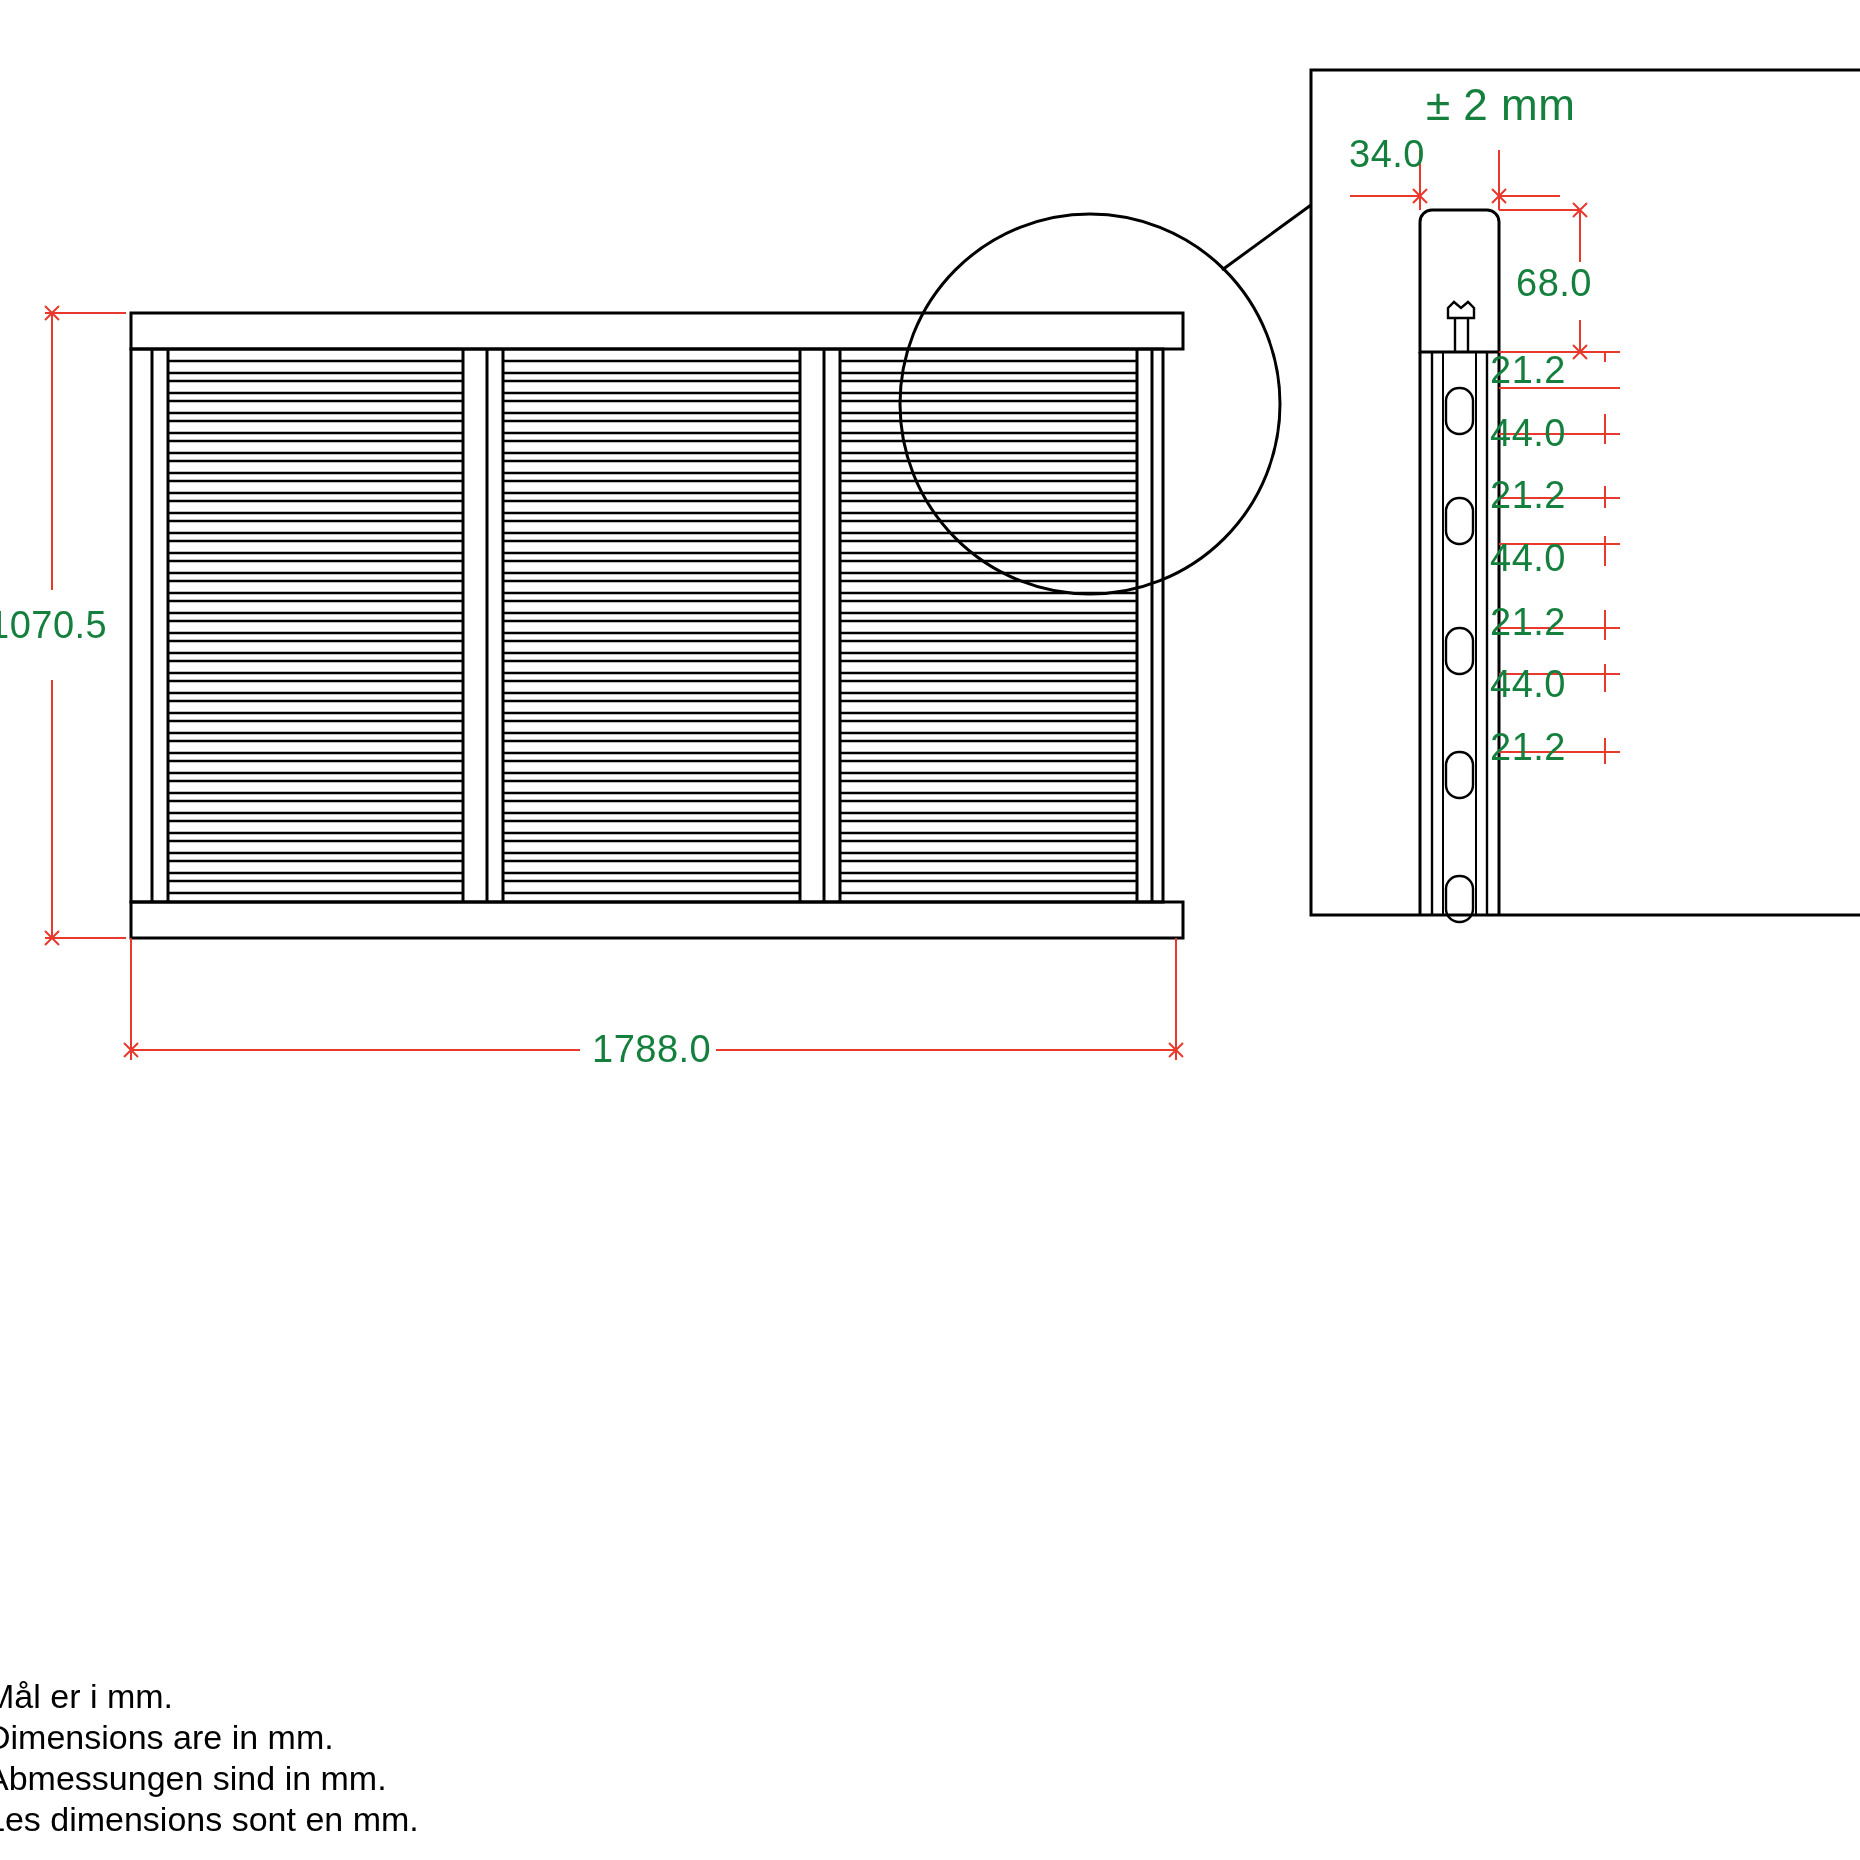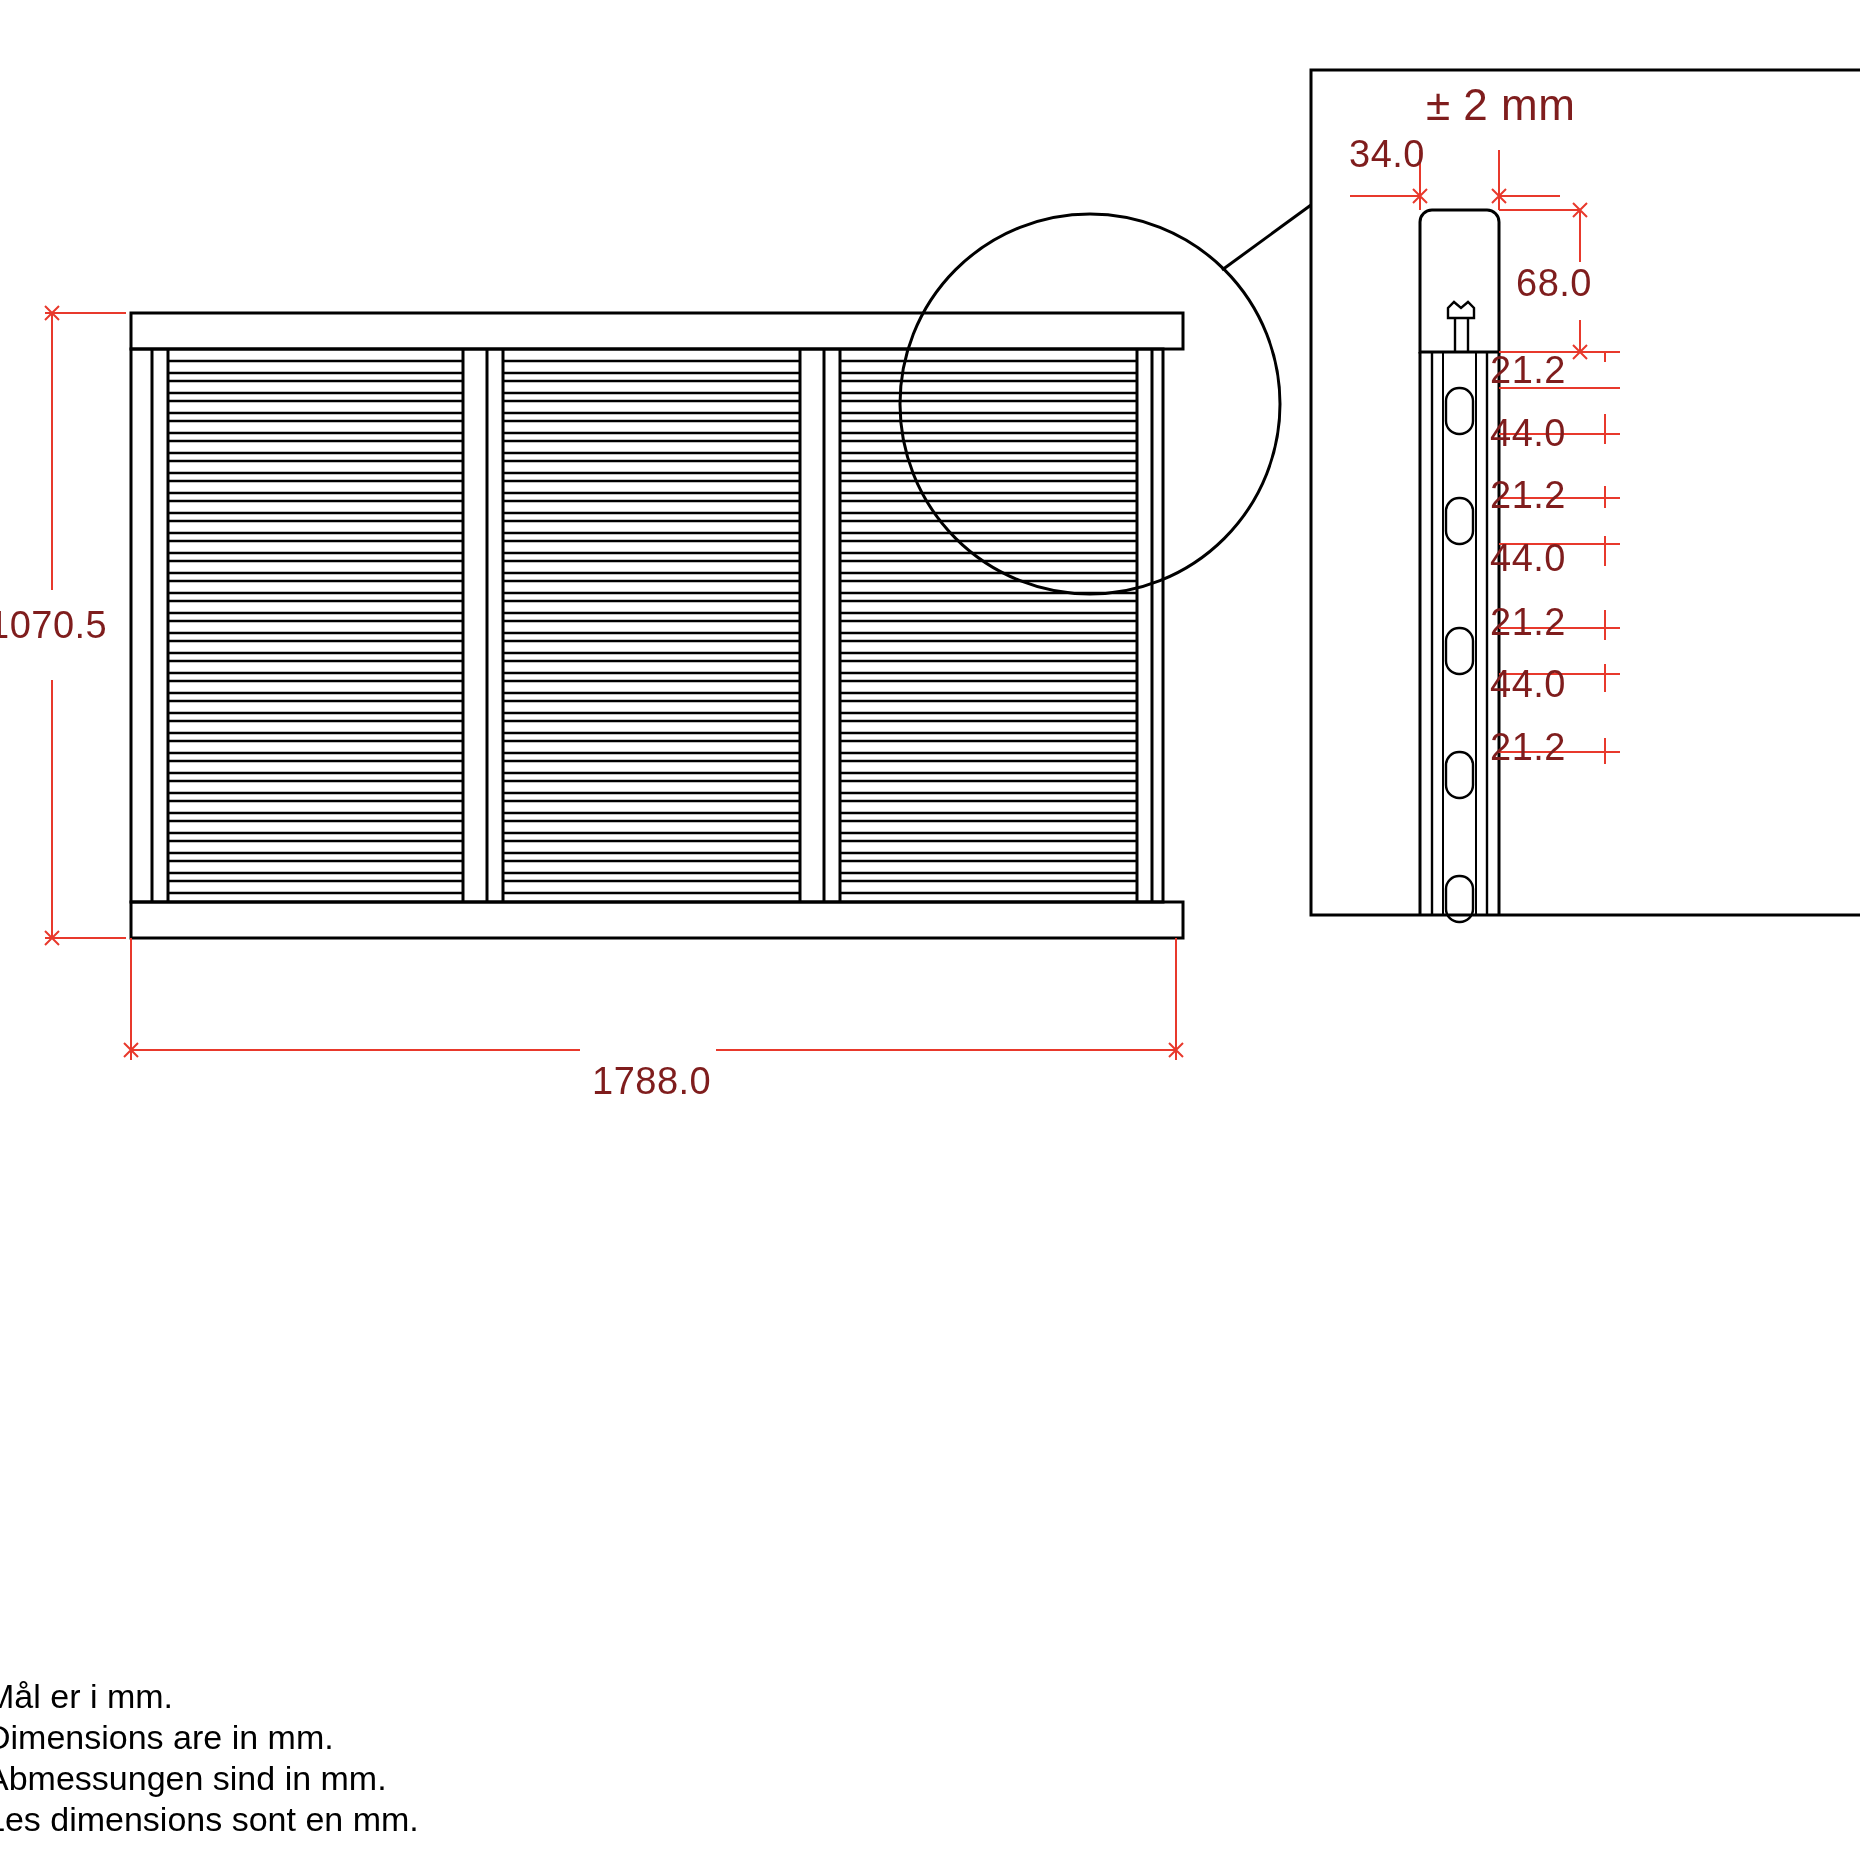--- a/index.html
+++ b/index.html
@@ -20,21 +20,21 @@
   }
   svg.drawing {
     position: absolute;
     left: 0;
     top: 0;
     width: 1860px;
     height: 1860px;
   }
   .dim-text {
     position: absolute;
-    color: #7f1d1d;
+    color: #15803d;
     font-size: 38px;
     font-family: "Liberation Sans", sans-serif;
     white-space: nowrap;
     letter-spacing: 0.5px;
   }
   .notes-block {
     position: absolute;
     left: -14px;
     top: 1676px;
     line-height: 41px;
@@ -323,21 +323,21 @@
         <line x1="1605" y1="664" x2="1605" y2="674"></line>
         <line x1="1605" y1="674" x2="1605" y2="692"></line>
         <line x1="1605" y1="738" x2="1605" y2="752"></line>
         <line x1="1605" y1="752" x2="1605" y2="764"></line>
       </g>
     </g>
   </svg>
 
   <div class="dim-text" style="left:-12px; top:604px;">1070.5</div>
 
-  <div class="dim-text" style="left:592px; top:1060px;">1788.0</div>
+  <div class="dim-text" style="left:592px; top:1028px;">1788.0</div>
 
   <div class="dim-text" style="left:1426px; top:80px; font-size:44px;">± 2 mm</div>
 
   <div class="dim-text" style="left:1349px; top:133px;text-align:right;">34.0</div>
 
   <div class="dim-text" style="left:1516px; top:262px;">68.0</div>
 
   <div class="dim-text" style="left:1490px; top:349px;">21.2</div>
   <div class="dim-text" style="left:1490px; top:412px;">44.0</div>
   <div class="dim-text" style="left:1490px; top:474px;">21.2</div>

